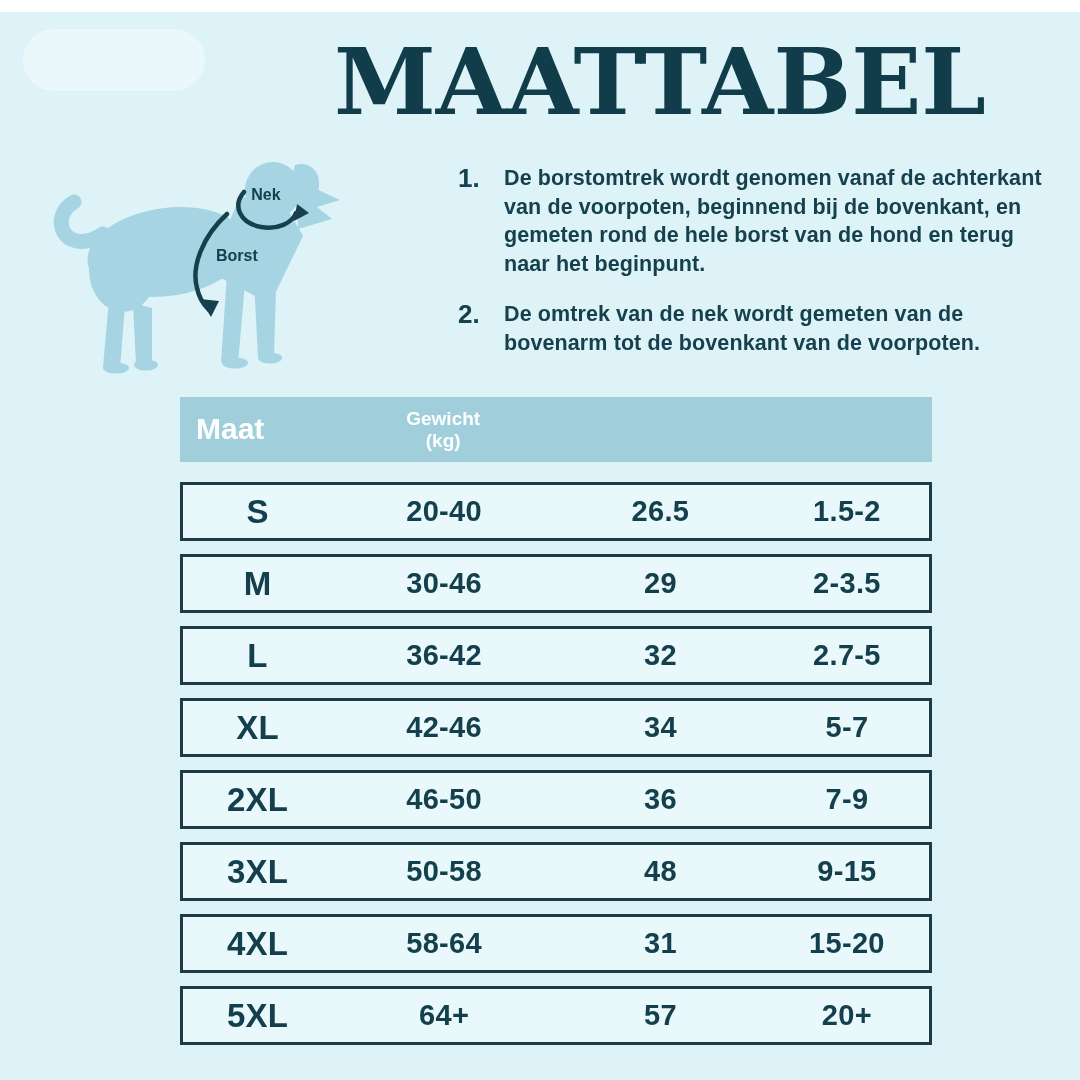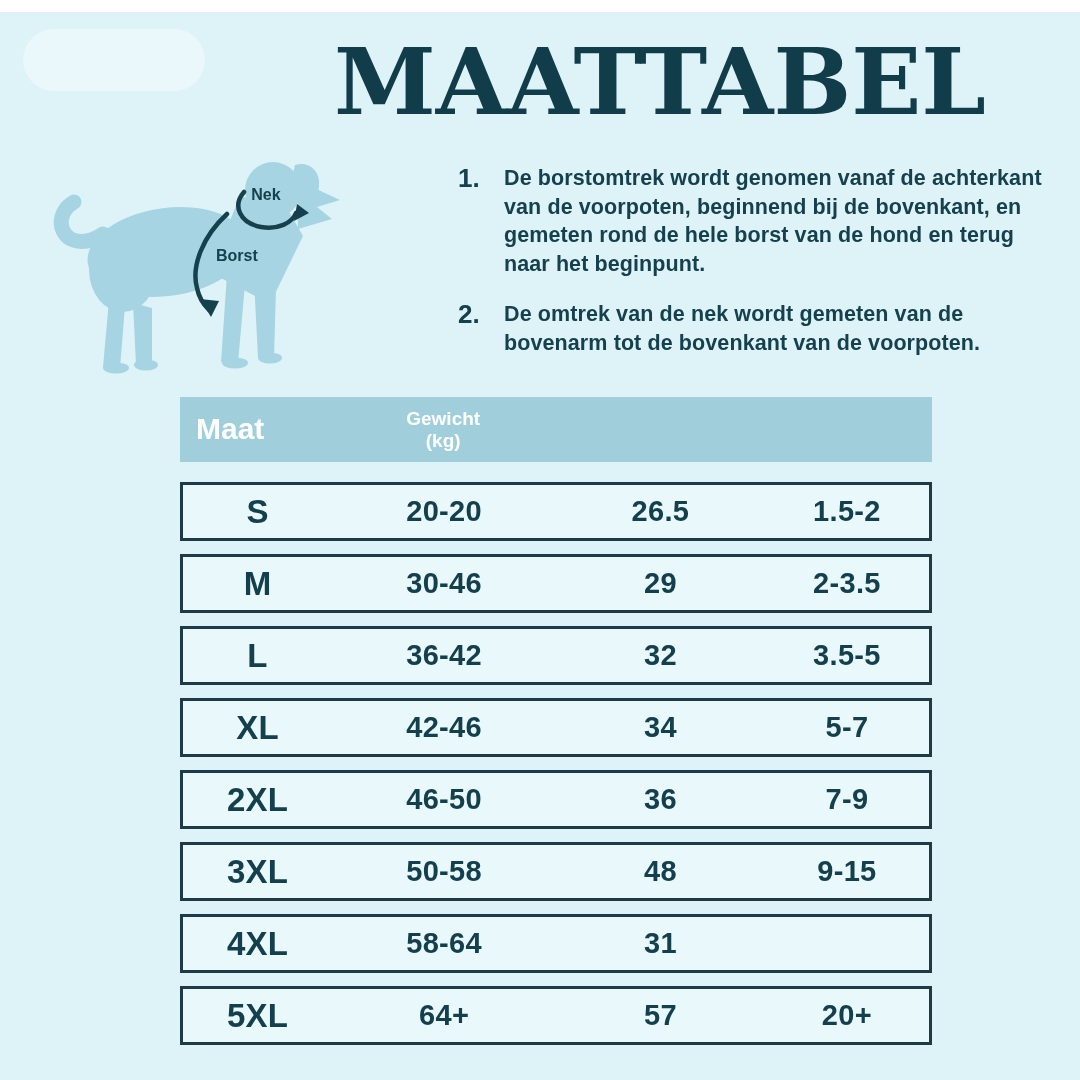--- a/index.html
+++ b/index.html
@@ -95,35 +95,35 @@
       <div class="th th-maat">
         <span>Maat</span>
       </div>
       <div class="th th-gewicht">
         <span class="wrap">Gewicht (kg)</span>
       </div>
     </div>
     <div>
         <div class="row">
           <div class="cell size">S</div>
-          <div class="cell">20-20</div>
+          <div class="cell">20-40</div>
           <div class="cell">26.5</div>
           <div class="cell">1.5-2</div>
         </div>
         <div class="row">
           <div class="cell size">M</div>
           <div class="cell">30-46</div>
           <div class="cell">29</div>
           <div class="cell">2-3.5</div>
         </div>
         <div class="row">
           <div class="cell size">L</div>
           <div class="cell">36-42</div>
           <div class="cell">32</div>
-          <div class="cell">3.5-5</div>
+          <div class="cell">2.7-5</div>
         </div>
         <div class="row">
           <div class="cell size">XL</div>
           <div class="cell">42-46</div>
           <div class="cell">34</div>
           <div class="cell">5-7</div>
         </div>
         <div class="row">
           <div class="cell size">2XL</div>
           <div class="cell">46-50</div>
@@ -133,20 +133,21 @@
         <div class="row">
           <div class="cell size">3XL</div>
           <div class="cell">50-58</div>
           <div class="cell">48</div>
           <div class="cell">9-15</div>
         </div>
         <div class="row">
           <div class="cell size">4XL</div>
           <div class="cell">58-64</div>
           <div class="cell">31</div>
+          <div class="cell">15-20</div>
         </div>
         <div class="row">
           <div class="cell size">5XL</div>
           <div class="cell">64+</div>
           <div class="cell">57</div>
           <div class="cell">20+</div>
         </div>
       </div>
   </div>
 

